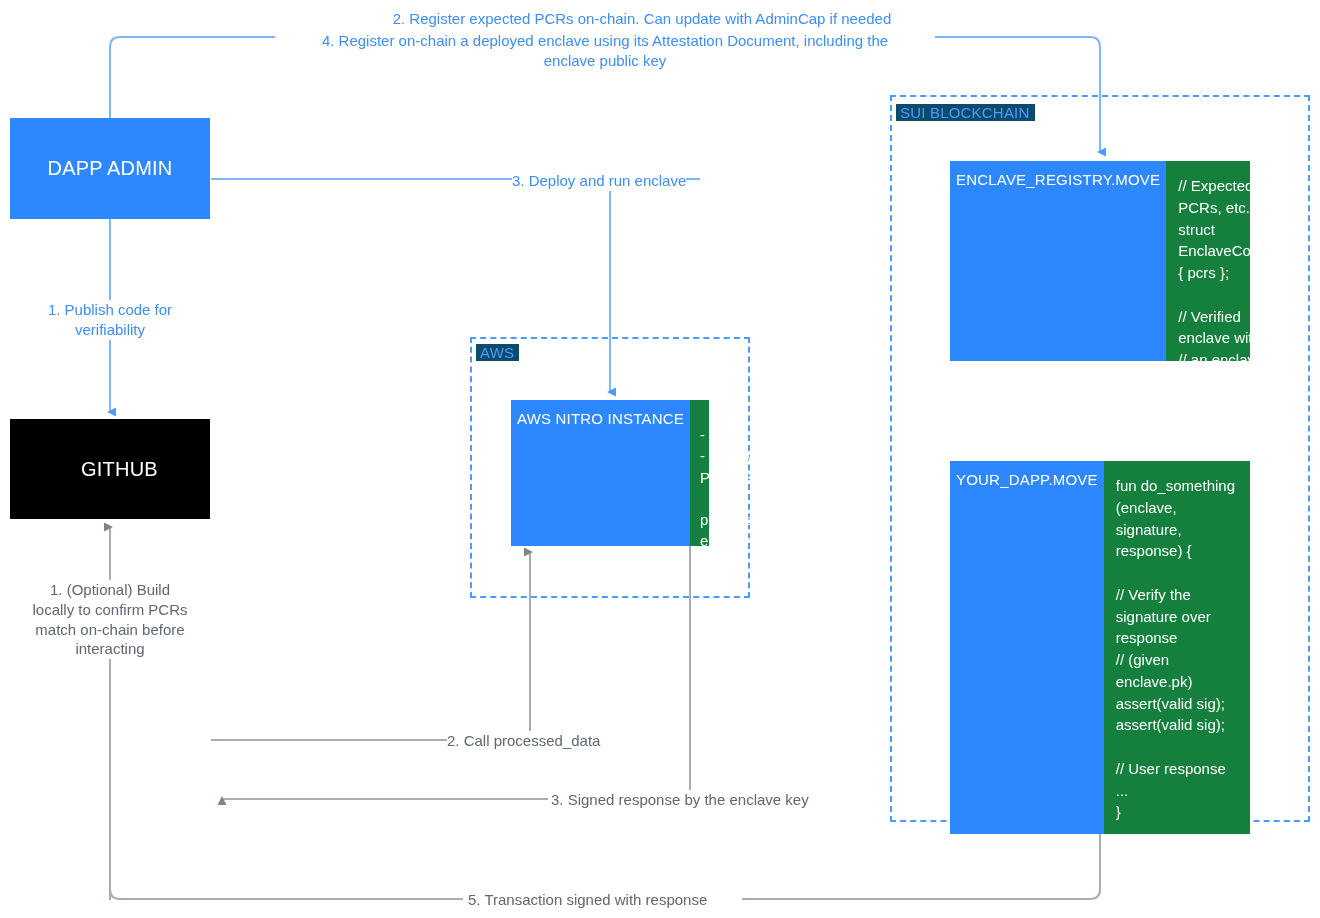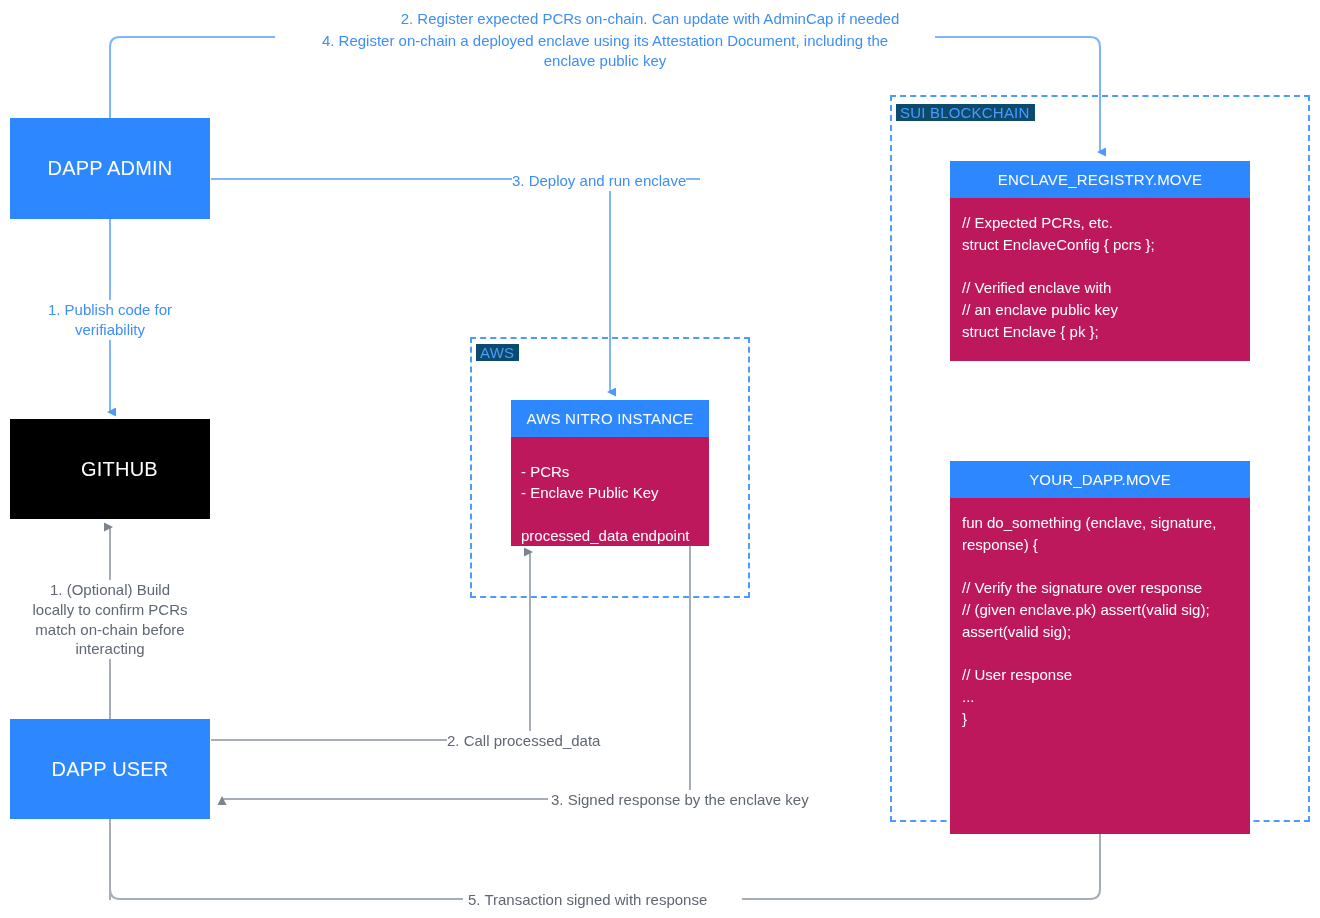--- a/index.html
+++ b/index.html
@@ -36,23 +36,22 @@
     color: #ffffff;
     font-size: 20px;
     letter-spacing: 0.2px;
   }
   .box-blue { background: #2d88ff; }
   .box-black { background: #000000; }
 
   .card {
     position: absolute;
     box-sizing: border-box;
-    background: #be185d;
+    background: #15803d;
     display: flex;
-    flex-direction: column;
   }
   .card-header {
     background: #2d88ff;
     color: #ffffff;
     font-size: 15px;
     text-align: center;
     padding: 10px 6px;
     letter-spacing: 0.2px;
     flex: 0 0 auto;
   }
@@ -141,23 +140,20 @@
   <div class="dashed-label" style="left:896px; top:104px;">SUI BLOCKCHAIN</div>
 
   <div class="box solid-box box-blue" style="left:10px; top:118px; width:200px; height:101px;">
     <span>DAPP ADMIN</span>
   </div>
 
   <div class="box solid-box box-black" style="left:10px; top:419px; width:200px; height:100px;padding-left:19px;">
     <span>GITHUB</span>
   </div>
 
-  <div class="box solid-box box-blue" style="left:10px; top:719px; width:200px; height:100px;">
-    <span>DAPP USER</span>
-  </div>
 
   <div class="card" style="left:511px; top:400px; width:198px; height:146px;">
     <div class="card-header">AWS NITRO INSTANCE</div>
     <div class="card-body nitro-body">- PCRs
 - Enclave Public Key
 
 processed_data endpoint</div>
   </div>
 
   <div class="card" style="left:950px; top:161px; width:300px; height:200px;">
@@ -177,21 +173,21 @@
 
 // Verify the signature over response
 // (given enclave.pk) assert(valid sig);
 assert(valid sig);
 
 // User response
 ...
 }</div>
   </div>
 
-  <div class="lbl lbl-blue ctr" style="left:315px; top:9px; width:670px;">2. Register expected PCRs on-chain. Can update with AdminCap if needed</div>
+  <div class="lbl lbl-blue ctr" style="left:307px; top:9px; width:670px;">2. Register expected PCRs on-chain. Can update with AdminCap if needed</div>
 
   <div class="lbl lbl-blue ctr" style="left:275px; top:31px; width:660px;">4. Register on-chain a deployed enclave using its Attestation Document, including the
 enclave public key</div>
 
   <div class="lbl lbl-blue ctr" style="left:30px; top:300px; width:160px;">1. Publish code for
 verifiability</div>
 
   <div class="lbl lbl-blue" style="left:512px; top:171px;">3. Deploy and run enclave</div>
 
   <div class="lbl lbl-gray ctr" style="left:20px; top:580px; width:180px;">1. (Optional) Build

